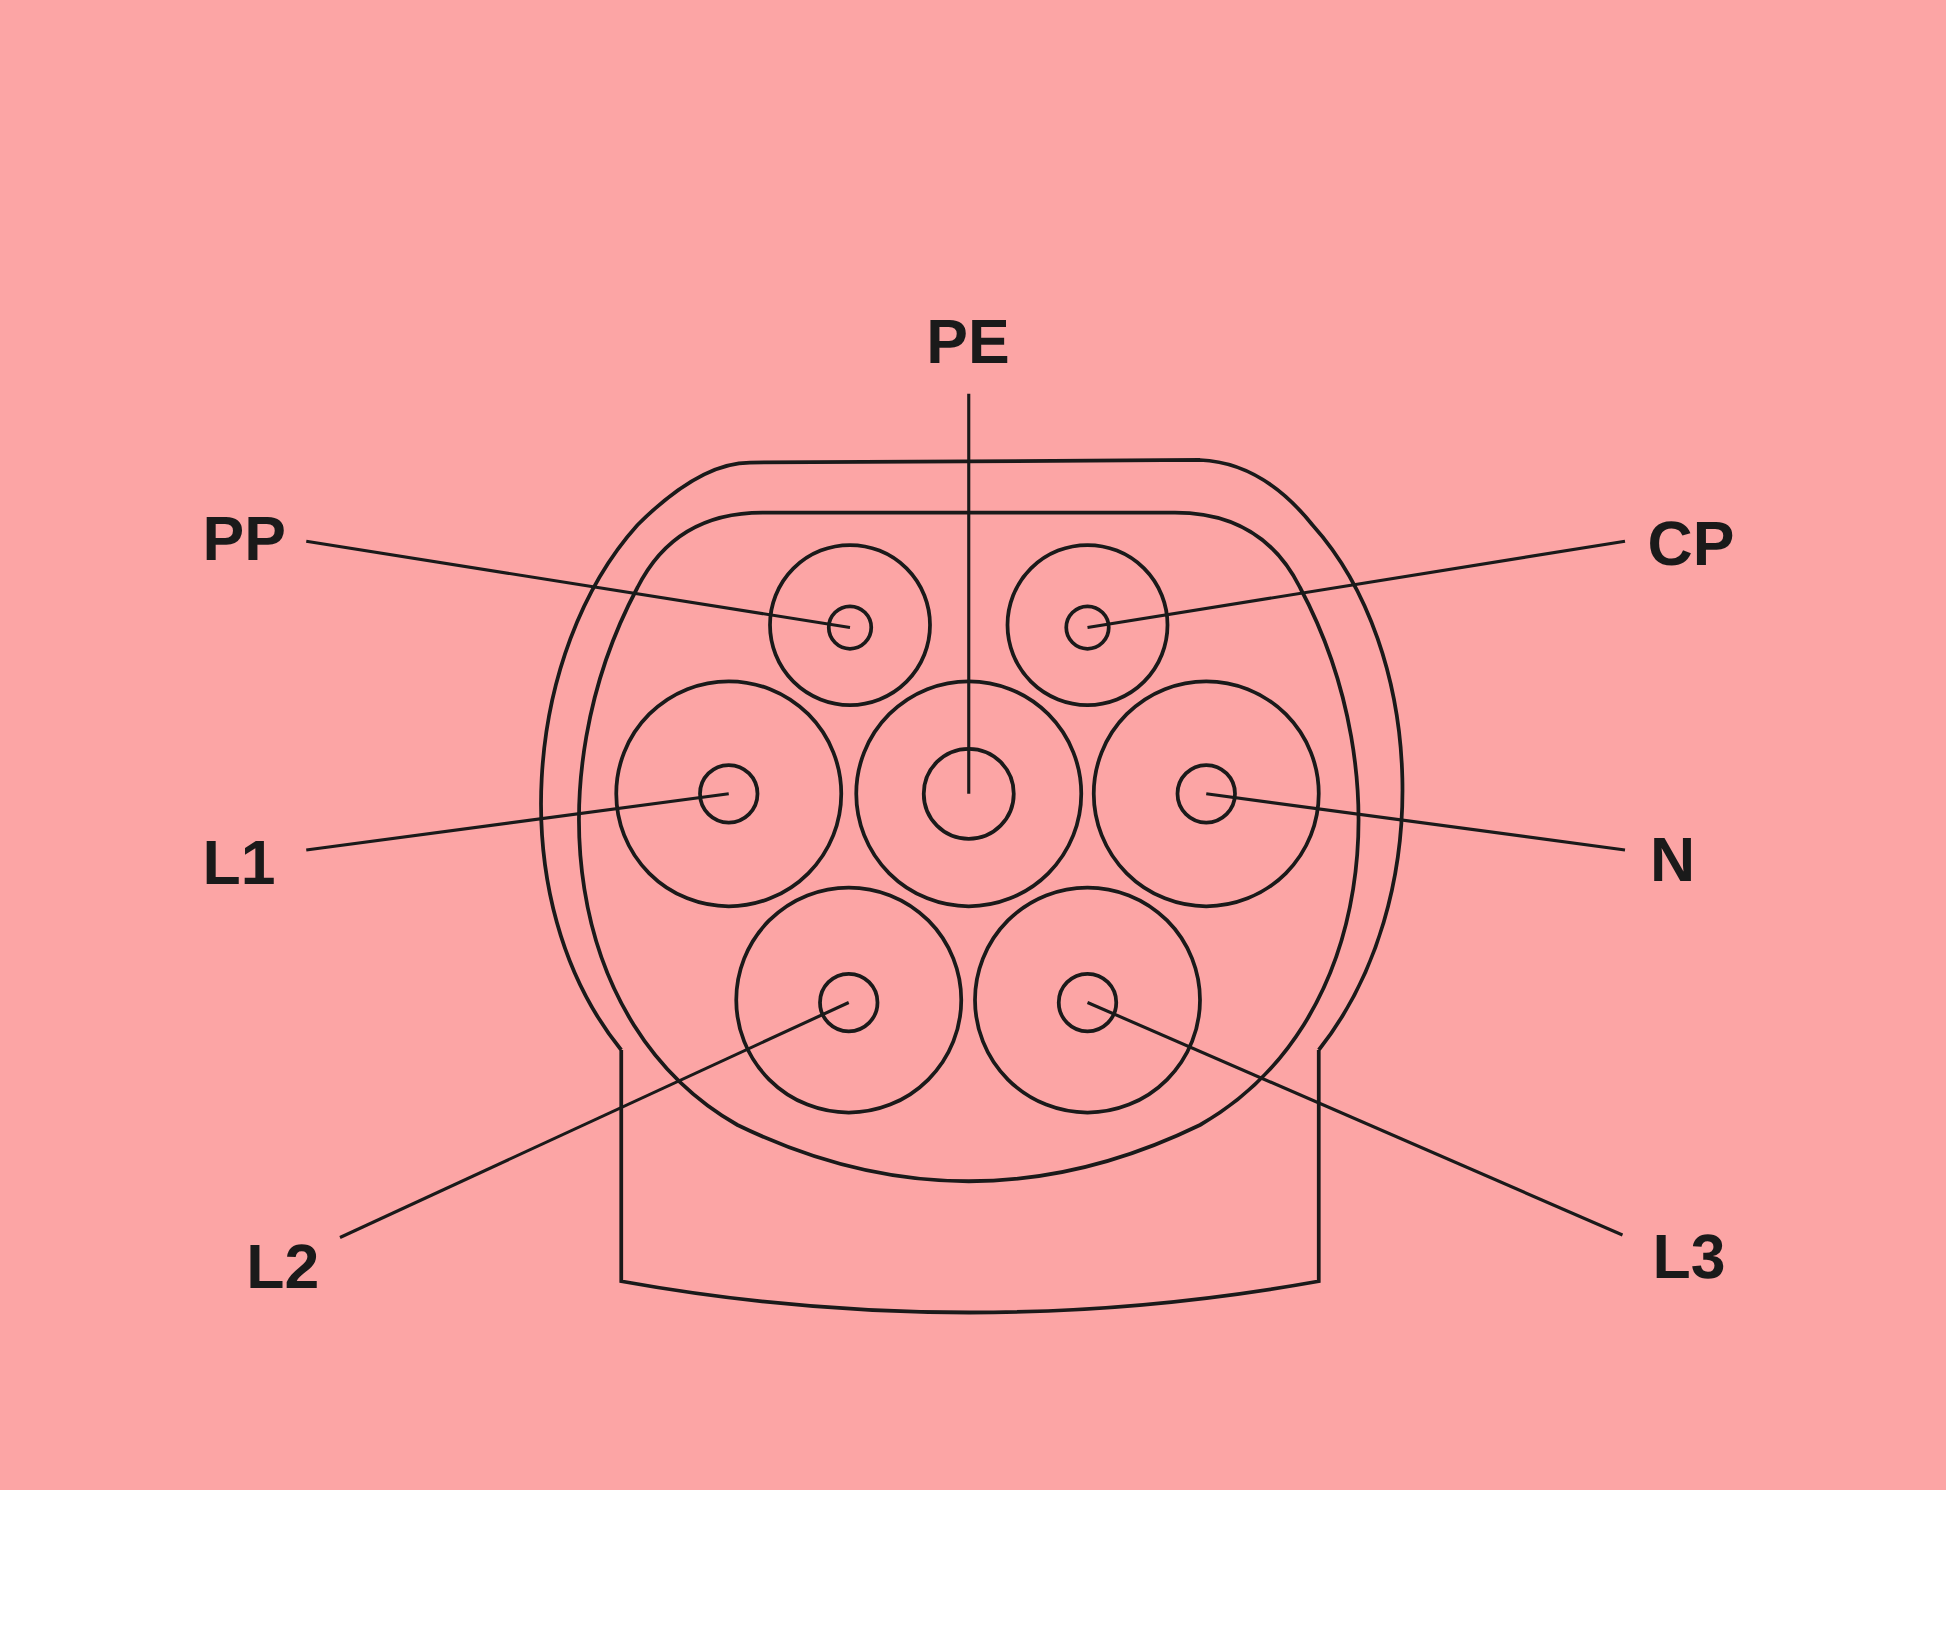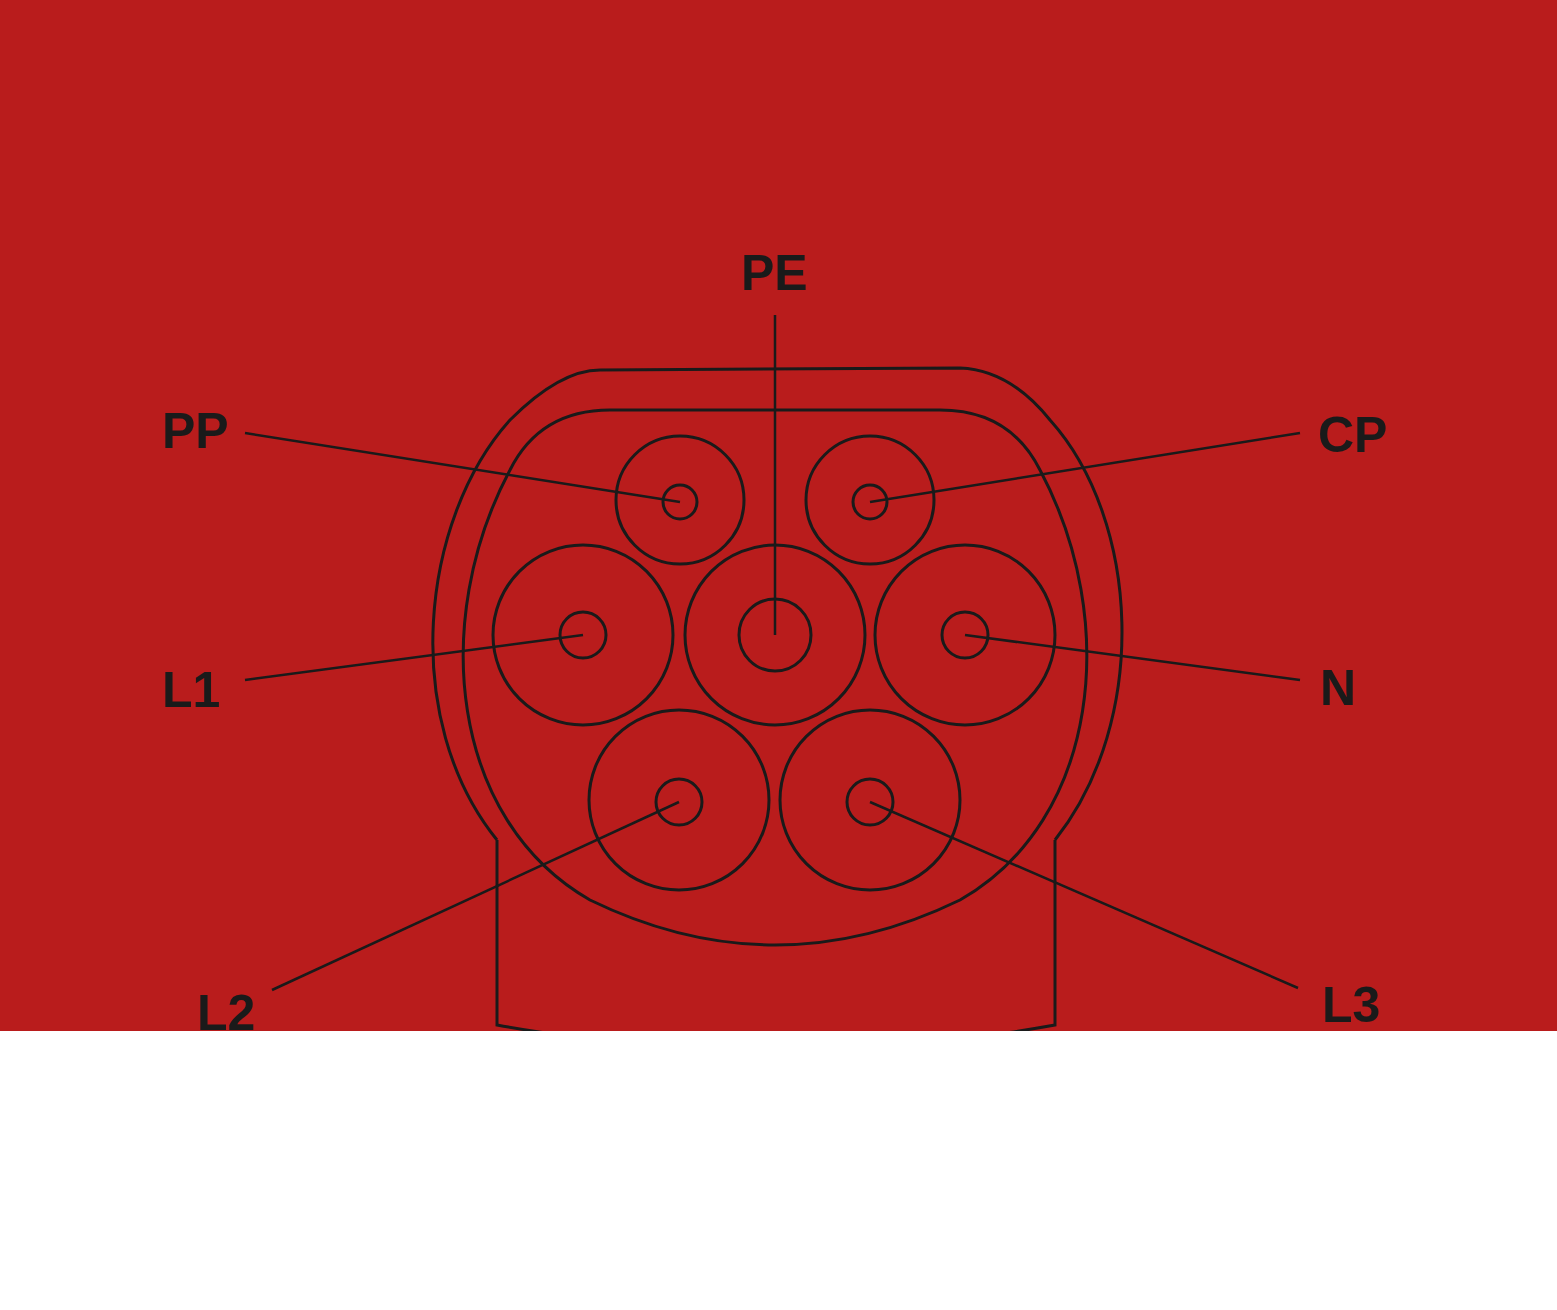--- a/index.html
+++ b/index.html
@@ -1,16 +1,16 @@
 <!DOCTYPE html>
 <html><head>
 <meta charset="utf-8">
 <style>
   html,body{margin:0;padding:0;background:#fff;}
-  #stage{position:relative;width:1557px;height:1031px;background:#b91c1c;overflow:hidden;}
+  #stage{position:relative;width:1557px;height:1192px;background:#fca5a5;overflow:hidden;}
   svg{position:absolute;left:0;top:0;}
   .lbl{font-family:"Liberation Sans",sans-serif;font-weight:bold;font-size:50px;fill:#1a1a1a;}
   .o{fill:none;stroke:#1a1a1a;stroke-width:3;}
   .ld{stroke:#1a1a1a;stroke-width:2.5;fill:none;}
 </style>
 </head>
 <body>
 
 <div id="stage">
 <svg width="1557" height="1310" viewBox="0 0 1557 1310">

